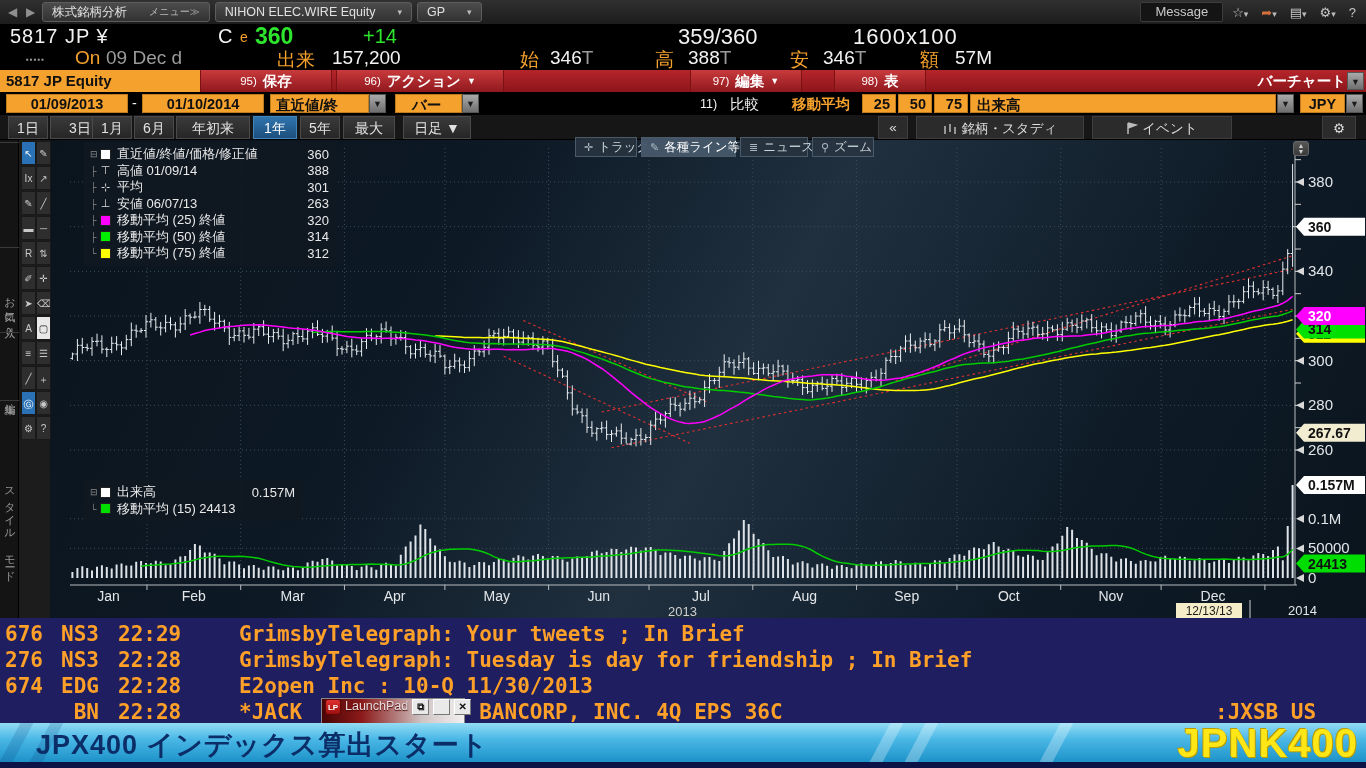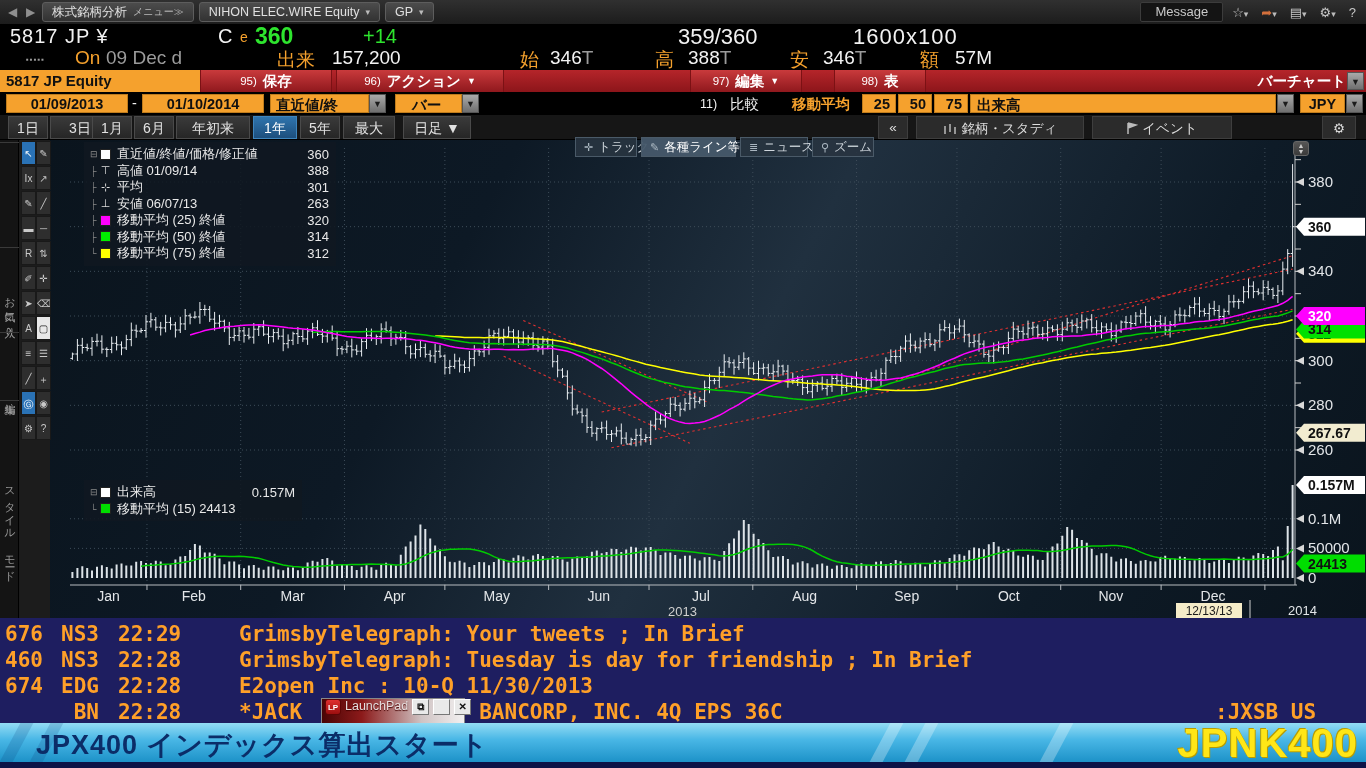--- a/index.html
+++ b/index.html
@@ -5,21 +5,21 @@
 *{margin:0;padding:0;box-sizing:border-box;}
 html,body{background:#000;}
 .screen{position:relative;width:1366px;height:768px;overflow:hidden;background:#000;
   font-family:"Liberation Sans",sans-serif;color:#e8e8e8;}
 .abs{position:absolute;}
 
 .topbar{left:0;top:0;width:1366px;height:25px;background:linear-gradient(#303030,#1c1c1c);
   display:flex;align-items:center;gap:5px;padding:0 6px;border-bottom:1px solid #000;}
 .navarrow{color:#8f8f8f;font-size:12px;width:13px;text-align:center;}
 .topbtn{background:linear-gradient(#4c4c4c,#323232);border:1px solid #5d5d5d;border-radius:3px;
-  color:#e0e0e0;font-size:12.5px;padding:1px 9px;height:20px;display:flex;align-items:center;gap:6px;white-space:nowrap;}
+  color:#e0e0e0;font-size:12.5px;padding:1px 9px;height:20px;display:flex;align-items:center;gap:22px;white-space:nowrap;}
 .topbtn .sub{font-size:10px;color:#bbb;}
 .caret{font-size:9px;color:#bbb;}
 .spacer{flex:1;}
 .msgbtn{background:#141414;border:1px solid #3c3c3c;border-radius:2px;color:#c9c9c9;font-size:13px;padding:1px 14px;height:20px;}
 .topicon{color:#c6c6c6;font-size:13px;margin:0 4px;white-space:nowrap;}
 
 .qrow{left:0;width:1366px;background:#000;white-space:nowrap;}
 .q{position:absolute;font-size:20px;}
 .orange{color:#f5a12d;}
 .green{color:#2ee52e;}
@@ -453,21 +453,21 @@
           <span class="lgsw" style="background: rgb(0, 221, 0);"></span>
           <span class="lglabel">移動平均 (15) 24413</span>
           <span class="lgval"></span>
         </div>
       </div>
   </div>
 
   <div class="abs news">
     <div id="newslines">
         <div class="nline" style="top: 4px;"><span class="nid">676</span><span class="nwire">NS3</span><span class="ntime">22:29</span><span class="ntext">GrimsbyTelegraph: Your tweets ; In Brief</span></div>
-        <div class="nline" style="top: 30px;"><span class="nid">460</span><span class="nwire">NS3</span><span class="ntime">22:28</span><span class="ntext">GrimsbyTelegraph: Tuesday is day for friendship ; In Brief</span></div>
+        <div class="nline" style="top: 30px;"><span class="nid">276</span><span class="nwire">NS3</span><span class="ntime">22:28</span><span class="ntext">GrimsbyTelegraph: Tuesday is day for friendship ; In Brief</span></div>
         <div class="nline" style="top: 56px;"><span class="nid">674</span><span class="nwire">EDG</span><span class="ntime">22:28</span><span class="ntext">E2open Inc : 10-Q 11/30/2013</span></div>
         <div class="nline" style="top: 82px;"><span class="nid"></span><span class="nwire"> BN</span><span class="ntime">22:28</span><span class="ntext">*JACK              BANCORP, INC. 4Q EPS 36C</span><span class="ntag">:JXSB US</span></div>
       </div>
   </div>
 
   <div class="abs lp">
     <div class="lpicon">LP</div>
     <div class="lptitle">LaunchPad</div>
     <div class="lpbtn">⧉</div>
     <div class="lpbtn" style="color:#999;"></div>

